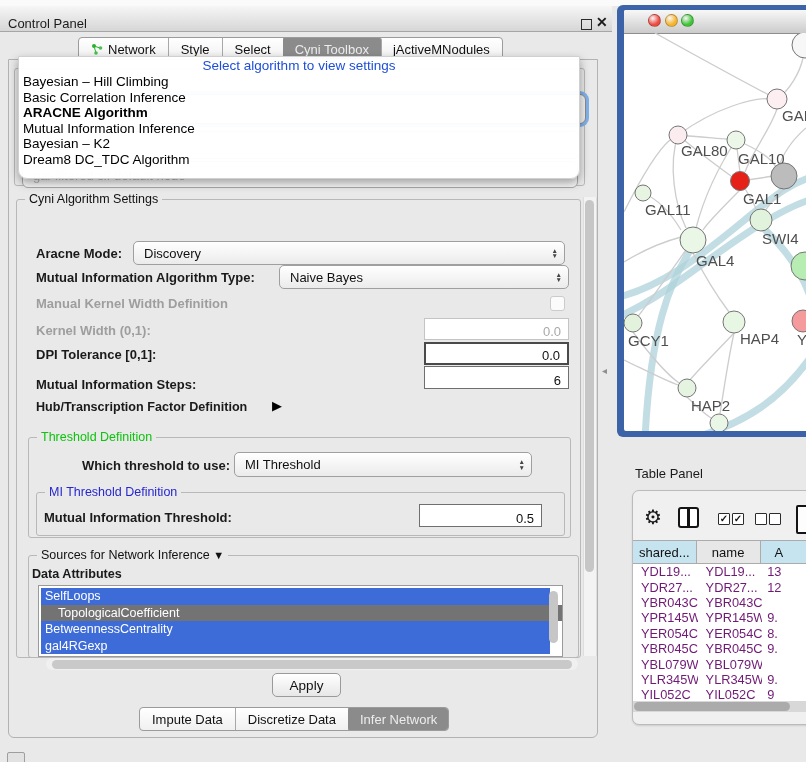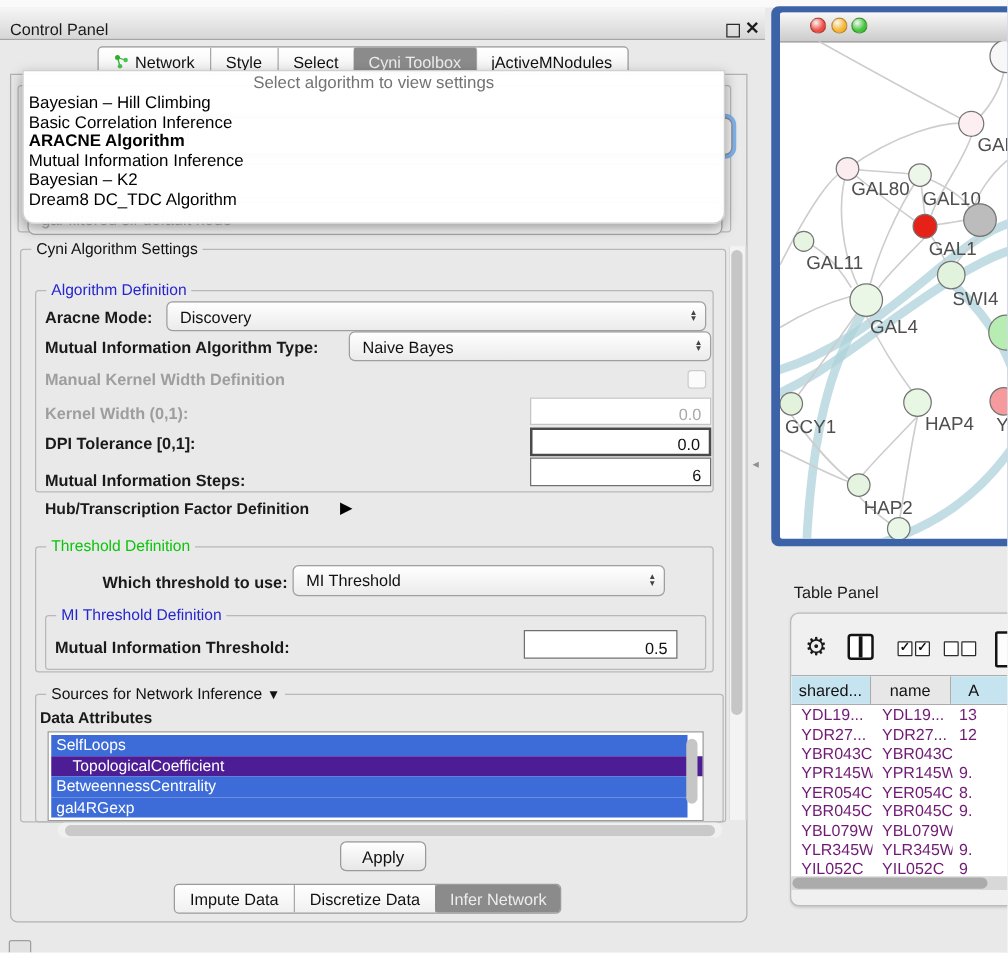--- a/index.html
+++ b/index.html
@@ -41,21 +41,21 @@
   .field{position:absolute;background:#fff;border:1px solid #c4c4c4;box-sizing:border-box;
     font-size:13px;color:#111;display:flex;align-items:flex-end;justify-content:flex-end;padding-right:7px;}
   .field.dis{color:#a9a9a9;}
   .field.dark{border:2px solid #4a4a4a;}
   .field.med{border:1.5px solid #6f6f6f;}
   .chk{position:absolute;width:13px;height:13px;border:1px solid #cbcbcb;border-radius:3px;background:#fbfbfb;}
   
   #popup{left:18px;top:56px;width:560px;height:121px;background:rgba(255,255,255,.97);
     border:1px solid #d0d0d0;border-radius:0 0 9px 9px;z-index:50;
     box-shadow:0 4px 10px rgba(0,0,0,.35);overflow:hidden;}
-  #popup .prompt{height:16px;text-align:center;font-size:13.5px;color:#737373;padding-top:1px;}
+  #popup .prompt{height:16px;text-align:center;font-size:13.5px;color:#1d4ed8;padding-top:1px;}
   #popup .pitem{height:15.5px;padding-left:4px;font-size:13.5px;color:#000;white-space:nowrap;}
   #popup .pitem.b{font-weight:bold;}
   
   .sb-v{position:absolute;background:#f3f3f3;border-left:1px solid #dedede;border-right:1px solid #dedede;}
   .thumb{position:absolute;background:#c6c6c6;border-radius:5px;}
   
   #attr-list{left:38px;top:585px;width:523px;height:70px;background:#fff;border:1px solid #9a9a9a;overflow:hidden;}
   .litem{width:505px;height:16.5px;margin-left:2px;background:#3d6cd8;color:#fff;
     font-size:12.5px;padding-left:4px;line-height:16.5px;white-space:nowrap;}
   
@@ -151,23 +151,20 @@
       </div>
   </div>
 
   <div class="grp" style="left:16px;top:199px;width:563px;height:457px;">
     <span class="lbl">Cyni Algorithm Settings</span>
   </div>
   <div class="sb-v" style="left:583px;top:197px;width:12px;height:459px;">
     <div class="thumb" style="left:1px;top:3px;width:9px;height:372px;"></div>
   </div>
 
-  <div class="grp" style="left:28px;top:232px;width:541px;height:160px;">
-    <span class="lbl blue">Algorithm Definition</span>
-  </div>
   <span class="blbl" style="left:36px;top:246px;">Aracne Mode:</span>
   <div class="combo" style="left:133px;top:241px;width:432px;height:24px;">
     <span>Discovery</span>
     <span class="stp">
         <span>▲</span>
         <span>▼</span>
       </span>
   </div>
   <span class="blbl" style="left:36px;top:270px;">Mutual Information Algorithm Type:</span>
   <div class="combo" style="left:279px;top:265px;width:290px;height:24px;">
@@ -214,21 +211,21 @@
     <span>0.5</span>
   </div>
 
   <div class="grp" style="left:28px;top:555px;width:549px;height:101px;">
     <span class="lbl"><span>Sources for Network Inference</span> <span style="font-size:11px;">▼</span></span>
   </div>
   <span class="blbl" style="left:32px;top:567px;font-size:12.6px;">Data Attributes</span>
   <div class="abs" id="attr-list">
     <div id="attr-items" style="padding-top:2px;">
         <div class="litem" style="background: rgb(61, 108, 216);">SelfLoops</div>
-        <div class="litem" style="background: #4c1d95; padding-left: 17px;">TopologicalCoefficient</div>
+        <div class="litem" style="background: #737373; padding-left: 17px;">TopologicalCoefficient</div>
         <div class="litem" style="background: rgb(61, 108, 216);">BetweennessCentrality</div>
         <div class="litem" style="background: rgb(61, 108, 216);">gal4RGexp</div>
       </div>
     <div class="thumb" style="left:510px;top:5px;width:9px;height:52px;"></div>
   </div>
   <div class="abs" style="left:46px;top:658px;width:532px;height:12px;background:#f0f0f0;border-radius:6px;">
     <div class="thumb" style="left:6px;top:1.5px;width:520px;height:9px;background:#c9c9c9;"></div>
   </div>
 
   <div class="abs" id="apply">

